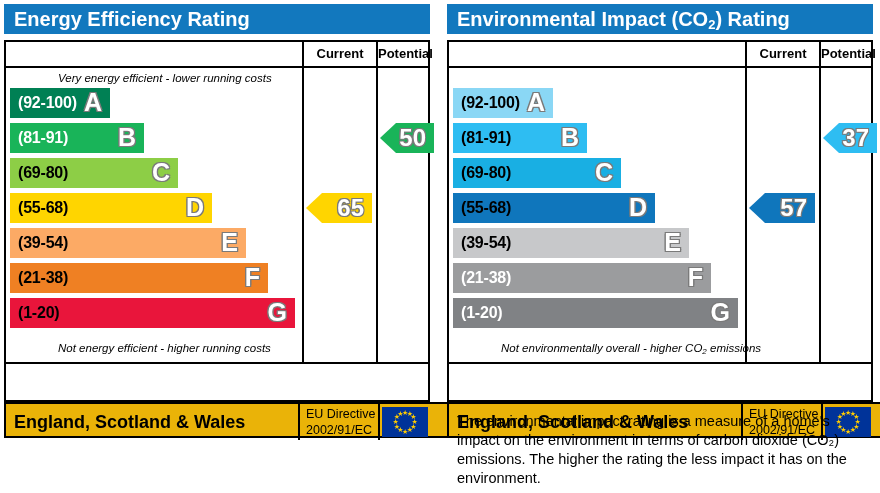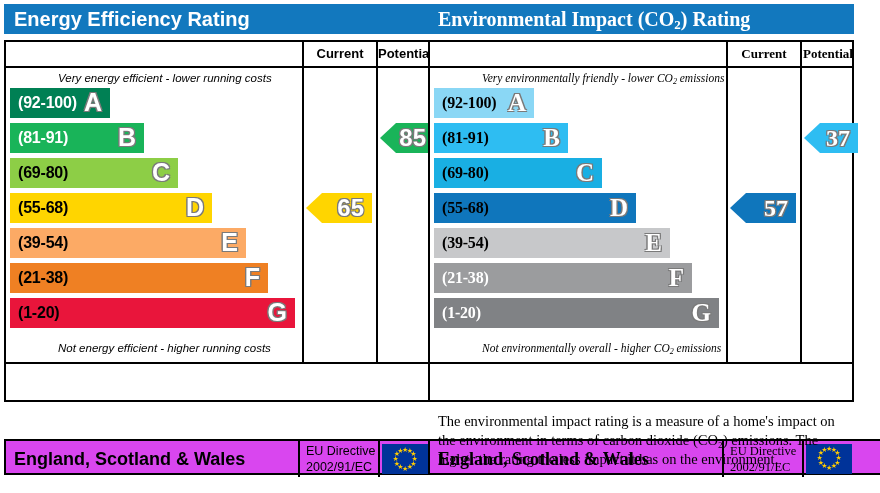--- a/index.html
+++ b/index.html
@@ -1,20 +1,20 @@
 <!DOCTYPE html>
 <html><head>
 <meta charset="utf-8">
 <style>
   html,body{margin:0;padding:0;background:#ffffff;}
   body{width:880px;height:493px;font-family:"Liberation Sans",sans-serif;overflow:hidden;}
   .sheet{position:relative;width:880px;height:493px;}
   .panel{position:absolute;top:0;width:434px;height:493px;}
   .panel.left{left:0;padding-left:12px;}
-  .panel.right{left:424px;font-family:Liberation Serif, serif;}
+  .panel.right{left:443px;}
 
   .epc-title{
     position:absolute;left:4px;top:4px;width:426px;height:30px;
     background:#1278be;color:#ffffff;
     font-size:20px;font-weight:bold;line-height:30px;
     padding-left:10px;box-sizing:border-box;white-space:nowrap;
   }
   .epc-title sub{font-size:13px;vertical-align:baseline;position:relative;top:3px;}
 
   .grid{
@@ -67,23 +67,22 @@
   .arrow{
     position:absolute;height:30px;line-height:30px;
     color:#ffffff;font-size:24px;font-weight:bold;text-align:right;
     padding-right:8px;box-sizing:border-box;
     text-shadow:-1.2px -1.2px 0 #7a7a7a, 1.2px -1.2px 0 #7a7a7a,
                 -1.2px 1.2px 0 #7a7a7a, 1.2px 1.2px 0 #7a7a7a;
     clip-path:polygon(0% 50%, 16px 0%, 100% 0%, 100% 100%, 16px 100%);
   }
   .footbox{
     position:absolute;left:4px;top:402px;width:472px;height:36px;
-    border:2px solid #000;box-sizing:border-box;background:#d946ef;
+    border:2px solid #000;box-sizing:border-box;background:#eab308;
     display:none;
-    margin-top:37px;
   }
   .f-region{
     position:absolute;left:8px;top:0;height:36px;line-height:36px;
     font-size:18px;font-weight:bold;color:#000;white-space:nowrap;
   }
   .f-directive{
     position:absolute;left:296px;top:0;width:76px;height:36px;
     font-size:12.5px;color:#000;line-height:16px;padding-top:2px;
     padding-left:4px;box-sizing:border-box;
   }
@@ -149,21 +148,21 @@
             <span class="letter">F</span>
           </div>
           <div class="bar lab-dark" style="top: 210px; width: 285px; background: rgb(233, 21, 59);">
             <span class="range">(1-20)</span>
             <span class="letter">G</span>
           </div>
         </div>
 
       <div id="energy-arrows">
           <div class="arrow" style="left: 300px; width: 66px; top: 151px; background: rgb(255, 213, 0);">65</div>
-          <div class="arrow" style="left: 374px; width: 54px; top: 81px; background: rgb(25, 180, 89);">85</div>
+          <div class="arrow" style="left: 374px; width: 54px; top: 81px; background: rgb(25, 180, 89);">50</div>
         </div>
     </div>
 
     <div class="footbox" style="display:block">
       <div class="f-region">England, Scotland &amp; Wales</div>
       <div class="f-sep a"></div>
       <div class="f-sep b"></div>
       <div class="f-directive">
         <div>EU Directive</div>
         <div>2002/91/EC</div>
@@ -194,21 +193,20 @@
 
     <div class="grid">
       <div class="hline h1"></div>
       <div class="hline h2"></div>
       <div class="vline c1"></div>
       <div class="vline c2"></div>
 
       <div class="colhead current">Current</div>
       <div class="colhead potential">Potential</div>
 
-      <div class="caption top"><span>Very environmentally friendly - lower CO</span><sub>2</sub><span> emissions</span></div>
       <div class="caption bottom"><span>Not environmentally overall - higher CO</span><sub>2</sub><span> emissions</span></div>
 
       <div class="bars" id="env-bars">
           <div class="bar lab-dark" style="top: 0px; width: 100px; background: rgb(138, 215, 245);">
             <span class="range">(92-100)</span>
             <span class="letter">A</span>
           </div>
           <div class="bar lab-dark" style="top: 35px; width: 134px; background: rgb(46, 189, 242);">
             <span class="range">(81-91)</span>
             <span class="letter">B</span>

